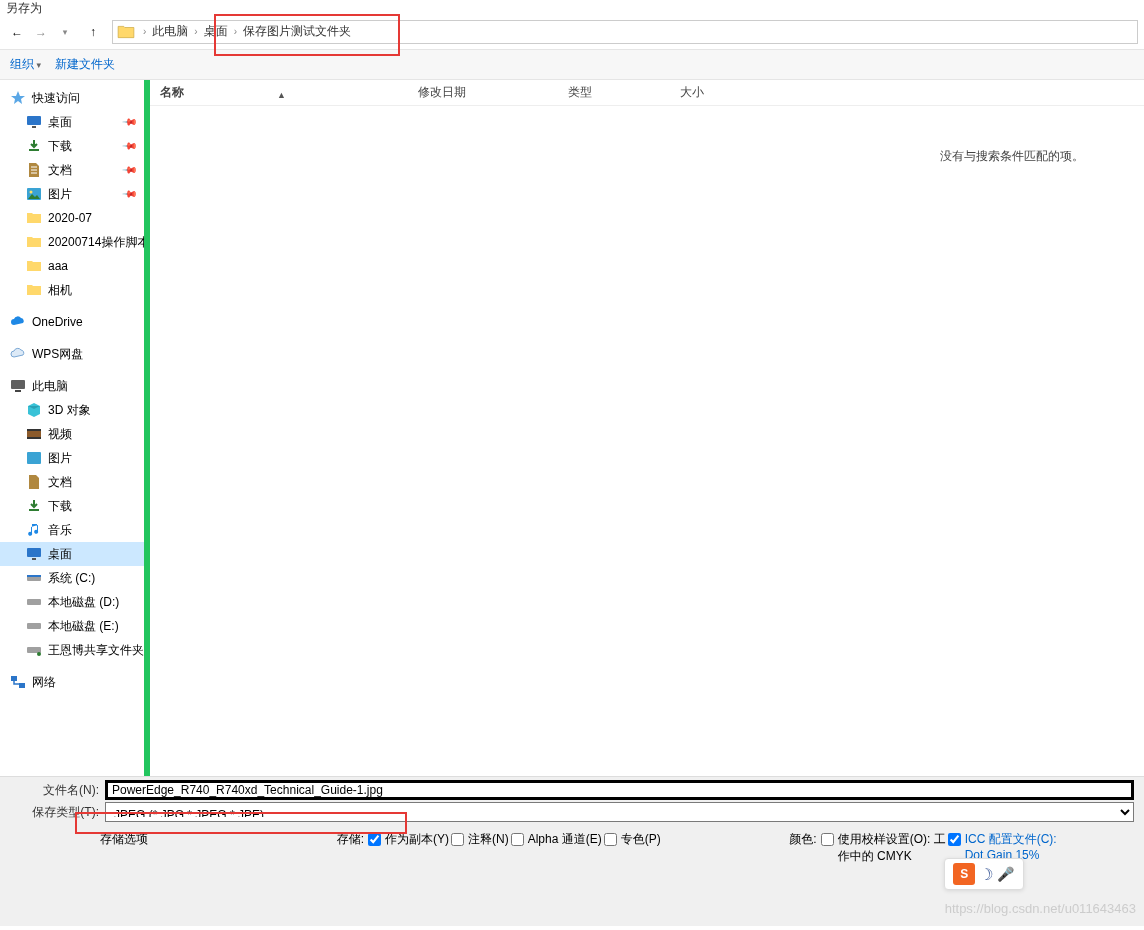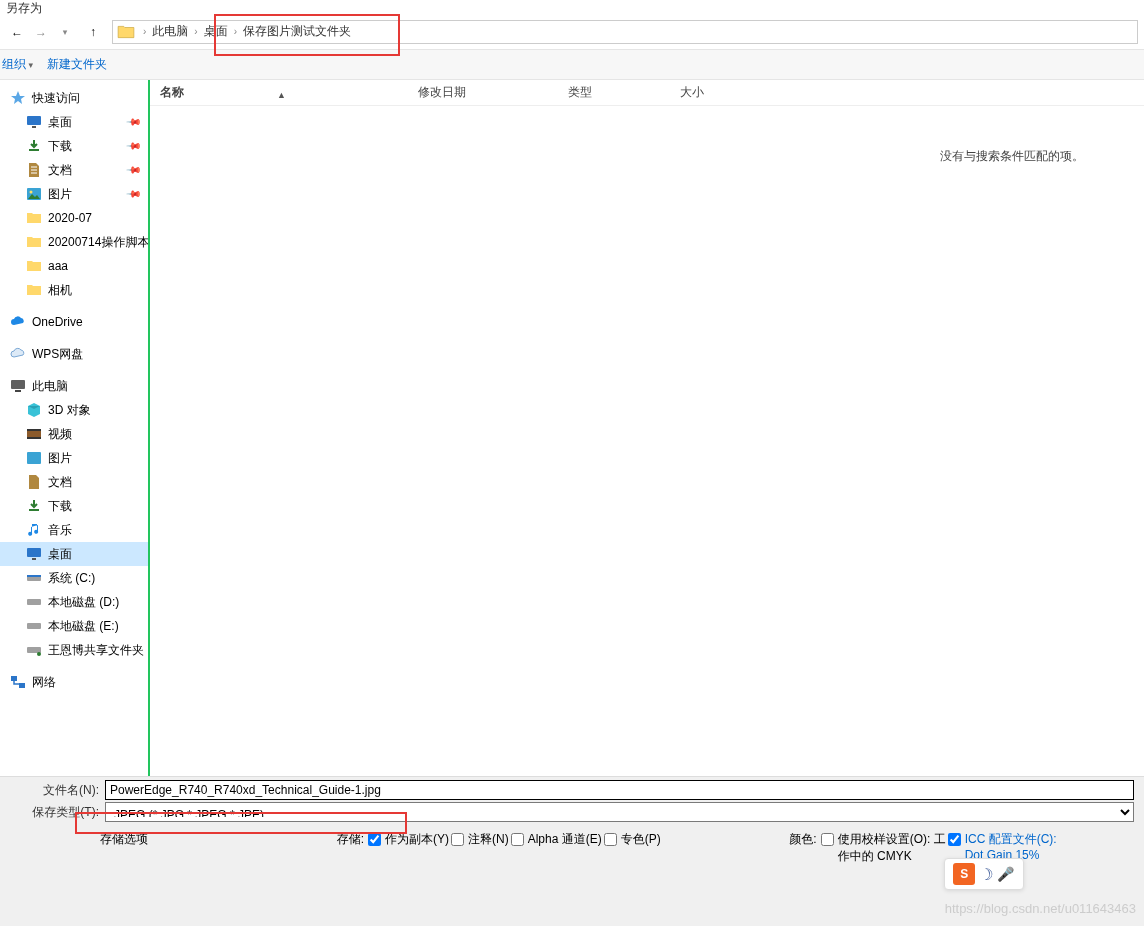--- a/index.html
+++ b/index.html
@@ -15,27 +15,27 @@
 .nav-up { margin-left: 4px; margin-right: 6px; }
 .addr { flex: 1; display: flex; align-items: center; border: 1px solid #ccc; height: 24px; background: #fff; padding: 0 4px; }
 .addr-icon { width: 18px; height: 18px; display: inline-flex; align-items: center; justify-content: center; margin-right: 4px; }
 .crumb { color: #333; cursor: pointer; padding: 0 2px; }
 .crumb-sep { color: #888; padding: 0 4px; font-size: 10px; }
 .highlight-red { position: absolute; border: 2px solid #e53935; pointer-events: none; z-index: 100; }
 .hl1 { left: 214px; top: 14px; width: 186px; height: 42px; }
 .hl2 { left: 75px; top: 812px; width: 332px; height: 22px; }
 
 
-.toolbar { display: flex; align-items: center; height: 30px; background: #f7f7f7; border-bottom: 1px solid #e5e5e5; padding: 0 2px; gap: 14px; }
+.toolbar { display: flex; align-items: center; height: 30px; background: #f7f7f7; border-bottom: 1px solid #e5e5e5; padding: 0 10px; gap: 14px; }
 .tb-item { color: #0066cc; cursor: pointer; }
 .tb-item.dd::after { content: " ▾"; font-size: 9px; color: #666; }
 
 
 .main { display: flex; height: 696px; }
-.sidebar { width: 150px; border-right: 2px solid #22c55e; overflow: hidden; padding-top: 6px; }
+.sidebar { width: 150px; border-right: 6px solid #22c55e; overflow: hidden; padding-top: 6px; }
 .tree-item { display: flex; align-items: center; height: 24px; padding-left: 10px; gap: 6px; cursor: pointer; white-space: nowrap; }
 .tree-item.indent { padding-left: 26px; }
 .tree-item.selected { background: #cce8ff; }
 .pin { margin-left: auto; margin-right: 8px; color: #888; font-size: 10px; transform: rotate(45deg); }
 .ico { width: 16px; height: 16px; display: inline-flex; align-items: center; justify-content: center; }
 .ico svg { width: 16px; height: 16px; }
 
 
 .content { flex: 1; display: flex; flex-direction: column; }
 .col-headers { display: flex; height: 26px; align-items: center; border-bottom: 1px solid #eee; }
@@ -44,21 +44,21 @@
 .col-date { width: 150px; }
 .col-type { width: 112px; }
 .col-size { width: 100px; }
 .sort-ind { position: absolute; left: 277px; top: 90px; font-size: 9px; color: #555; }
 .empty-msg { color: #444; text-align: right; padding: 42px 60px 0 0; }
 
 
 .bottom { border-top: 1px solid #ddd; background: #f0f0f0; height: 150px; position: relative; }
 .file-row { display: flex; align-items: center; height: 22px; padding: 6px 10px 2px 10px; }
 .file-label { width: 95px; text-align: right; padding-right: 6px; color: #333; }
-.file-input { flex: 1; height: 20px; border: 1px solid #000000; background: #fff; padding: 0 4px; font-size: 12px; font-family: inherit; }
+.file-input { flex: 1; height: 20px; border: 3px solid #000000; background: #fff; padding: 0 4px; font-size: 12px; font-family: inherit; }
 .file-select { flex: 1; height: 20px; border: 1px solid #7a7a7a; background: #fff; padding: 4px 4px; font-size: 12px; font-family: inherit; }
 
 .options-row { display: flex; padding: 10px 10px 0 100px; gap: 40px; }
 .opt-col-label { width: 60px; text-align: right; padding-right: 4px; }
 .opt-group { display: flex; }
 .opt-items { display: flex; flex-direction: row; gap: 2px; }
 .opt-item { display: flex; align-items: flex-start; gap: 4px; }
 .opt-item input[type=checkbox] { margin-top: 2px; }
 .opt-item label { cursor: pointer; }
 .opt-link { color: #0066cc; }

